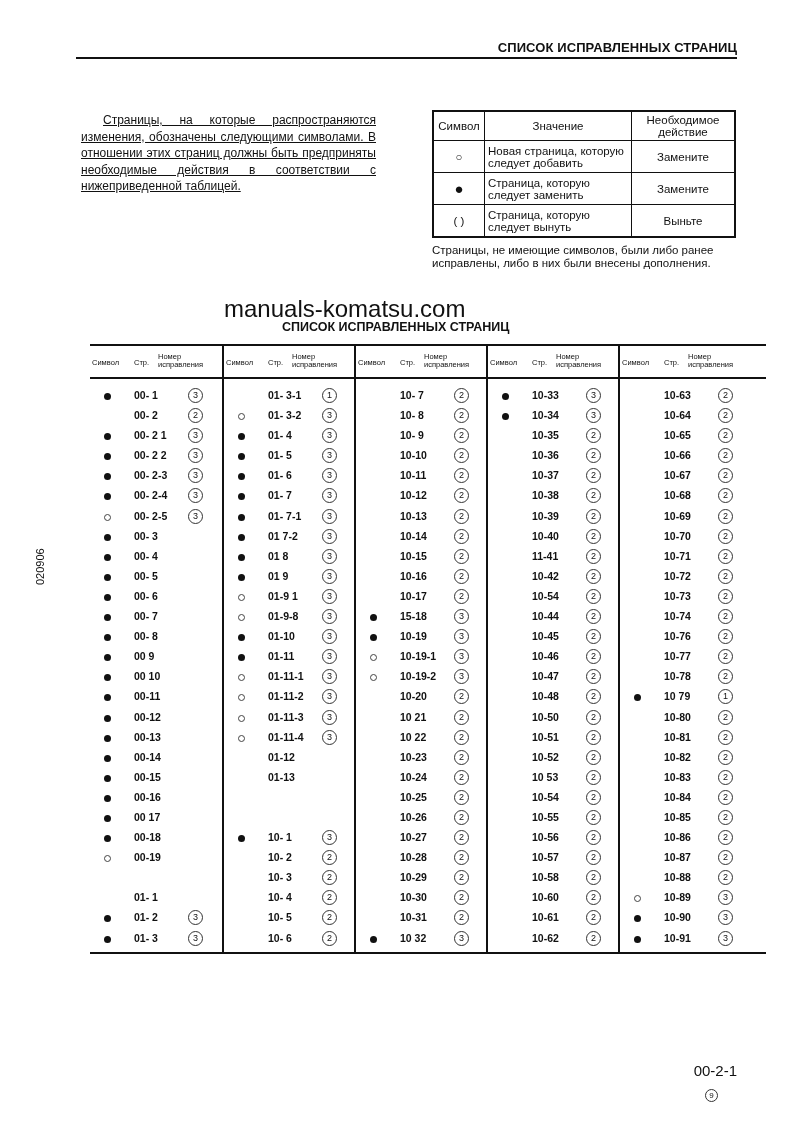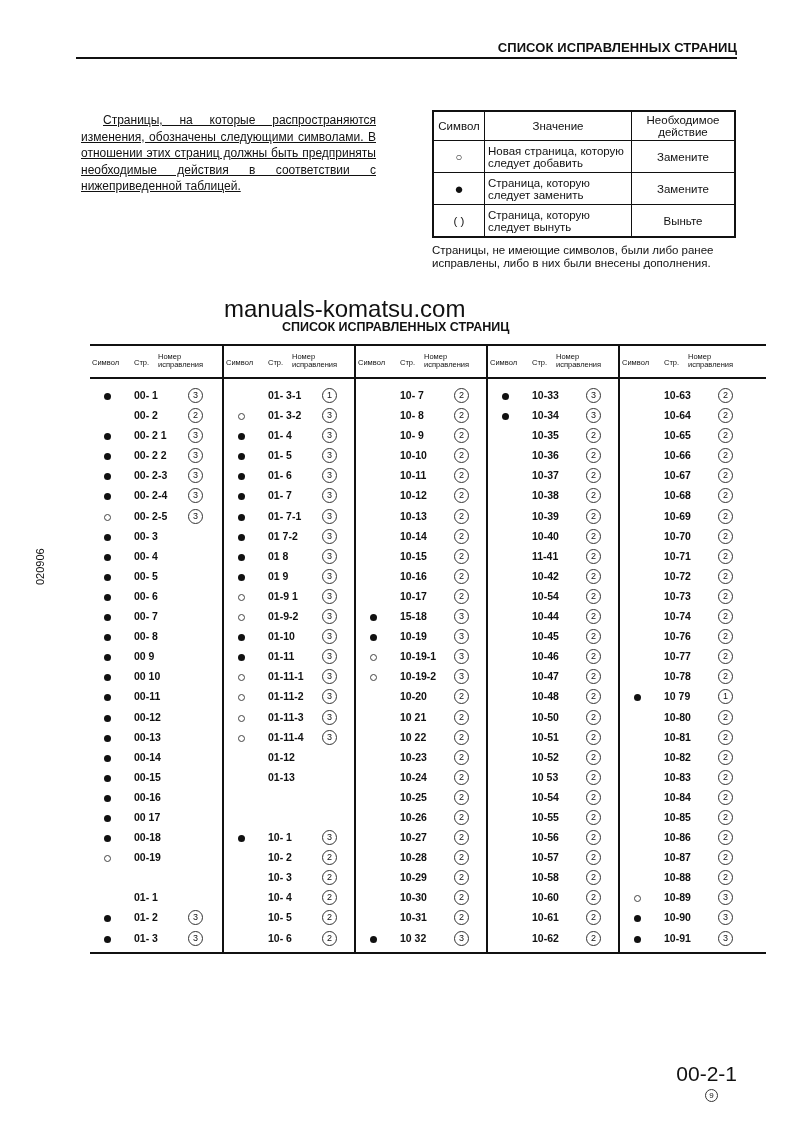--- a/index.html
+++ b/index.html
@@ -31,21 +31,21 @@
   .h-sym { left:2px; top:6px; }
   .h-page { left:44px; top:6px; }
   .h-rev { left:68px; top:1px; line-height:8px; }
   .rows { position:absolute; top:44px; left:0; width:130px; }
   .row { position:relative; height:20.1px; font-size:10.5px; font-weight:bold; }
   .row .sym { position:absolute; left:14px; top:5px; width:7px; height:7px; }
   .sym.filled { background:#111; border-radius:50%; }
   .sym.open { border:1px solid #444; border-radius:50%; width:5px; height:5px; }
   .row .pg { position:absolute; left:44px; top:1px; }
   .row .rv { position:absolute; left:98px; top:0; width:13px; height:13px; border:1px solid #333; border-radius:50%; font-size:9px; line-height:13px; text-align:center; font-weight:normal; }
-  .page-no { position:absolute; right:56px; top:1062px; font-size:21px; }
+  .page-no { position:absolute; right:56px; top:1062px; font-size:15px; }
   .page-rev { position:absolute; left:705px; top:1089px; width:11px; height:11px; border:1px solid #333; border-radius:50%; font-size:8px; line-height:11px; text-align:center; }
 </style>
 </head>
 <body>
 
 <div class="header-title">СПИСОК ИСПРАВЛЕННЫХ СТРАНИЦ</div>
 <div class="header-rule"></div>
 
 <div class="intro">
   <p>Страницы, на которые распространяются изменения, обозначены следующими символами. В отношении этих страниц должны быть предприняты необходимые действия в соответствии с нижеприведенной таблицей.</p>
@@ -269,21 +269,21 @@
           <span class="pg">01  9</span>
           <span class="rv">3</span>
         </div>
         <div class="row">
           <span class="sym open"></span>
           <span class="pg">01-9 1</span>
           <span class="rv">3</span>
         </div>
         <div class="row">
           <span class="sym open"></span>
-          <span class="pg">01-9-2</span>
+          <span class="pg">01-9-8</span>
           <span class="rv">3</span>
         </div>
         <div class="row">
           <span class="sym filled"></span>
           <span class="pg">01-10</span>
           <span class="rv">3</span>
         </div>
         <div class="row">
           <span class="sym filled"></span>
           <span class="pg">01-11</span>

